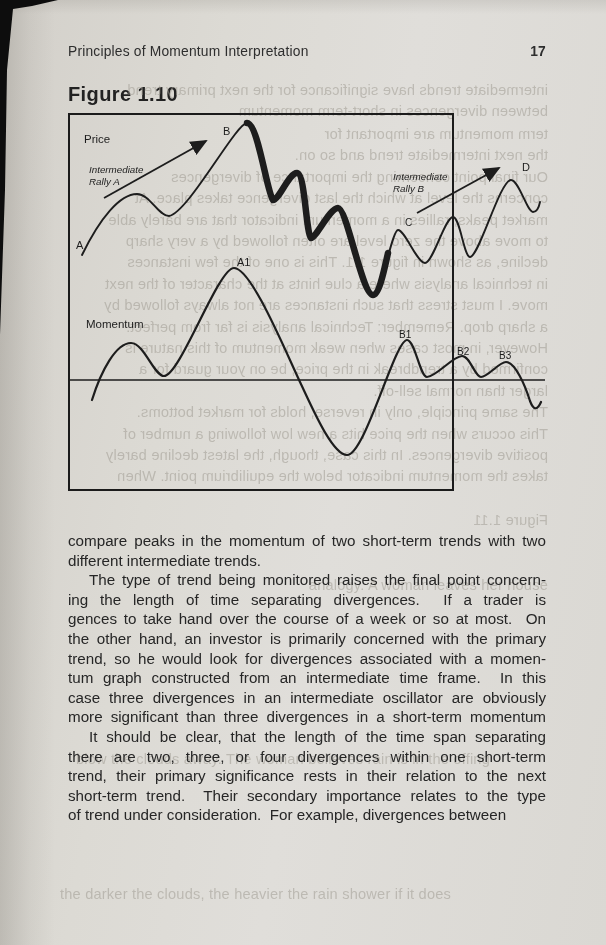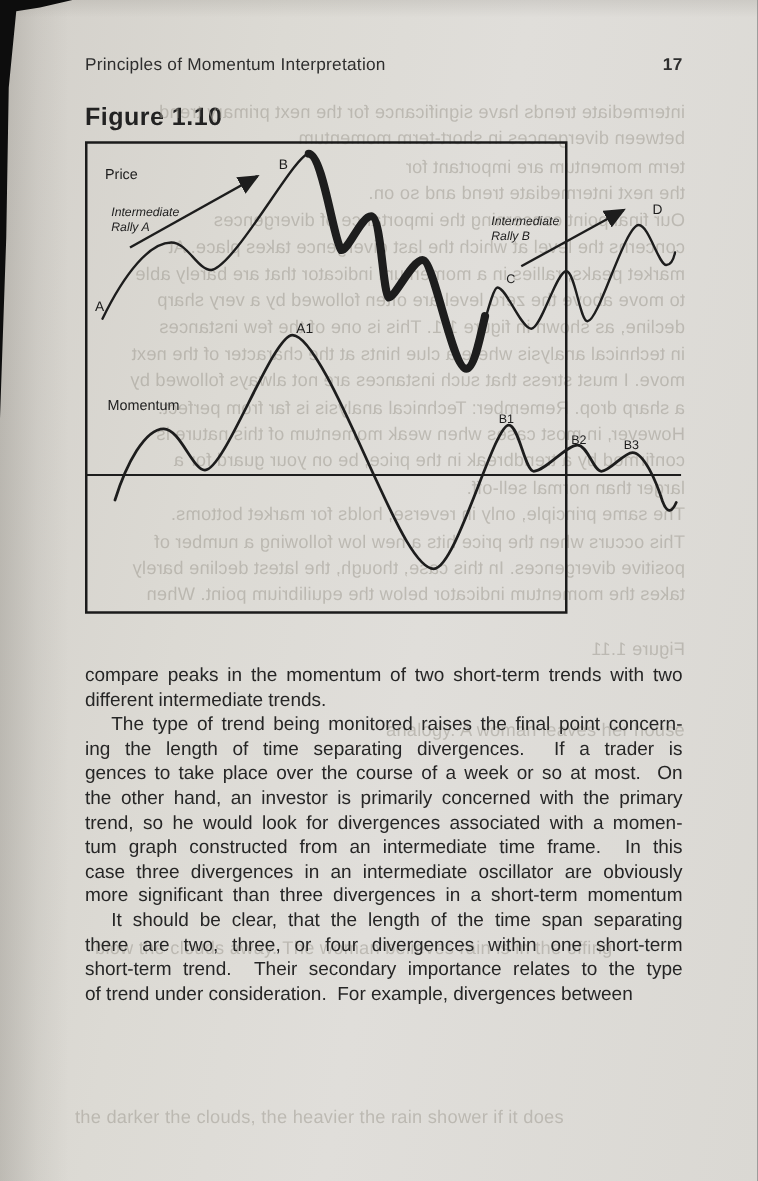--- a/index.html
+++ b/index.html
@@ -171,25 +171,26 @@
       <text x="389" y="242" class="fig-point-sm">B2</text>
       <text x="431" y="246" class="fig-point-sm">B3</text>
     </svg>
   </div>
 
   <div class="body-text">
       <div class="bodyline">compare peaks in the momentum of two short-term trends with two</div>
       <div class="bodyline para-end">different intermediate trends.</div>
       <div class="bodyline indent">The type of trend being monitored raises the final point concern-</div>
       <div class="bodyline">ing the length of time separating divergences.  If a trader is</div>
-      <div class="bodyline">gences to take place over the course of a week or so at most.  On</div>
+      <div class="bodyline">gences to take hand over the course of a week or so at most.  On</div>
       <div class="bodyline">the other hand, an investor is primarily concerned with the primary</div>
       <div class="bodyline">trend, so he would look for divergences associated with a momen-</div>
       <div class="bodyline">tum graph constructed from an intermediate time frame.  In this</div>
       <div class="bodyline">case three divergences in an intermediate oscillator are obviously</div>
       <div class="bodyline">more significant than three divergences in a short-term momentum</div>
       <div class="bodyline indent">It should be clear, that the length of the time span separating</div>
       <div class="bodyline">there are two, three, or four divergences within one short-term</div>
+      <div class="bodyline">trend, their primary significance rests in their relation to the next</div>
       <div class="bodyline">short-term trend.  Their secondary importance relates to the type</div>
       <div class="bodyline para-end">of trend under consideration.  For example, divergences between</div>
     </div>
 
 </div>
 
 </body></html>

